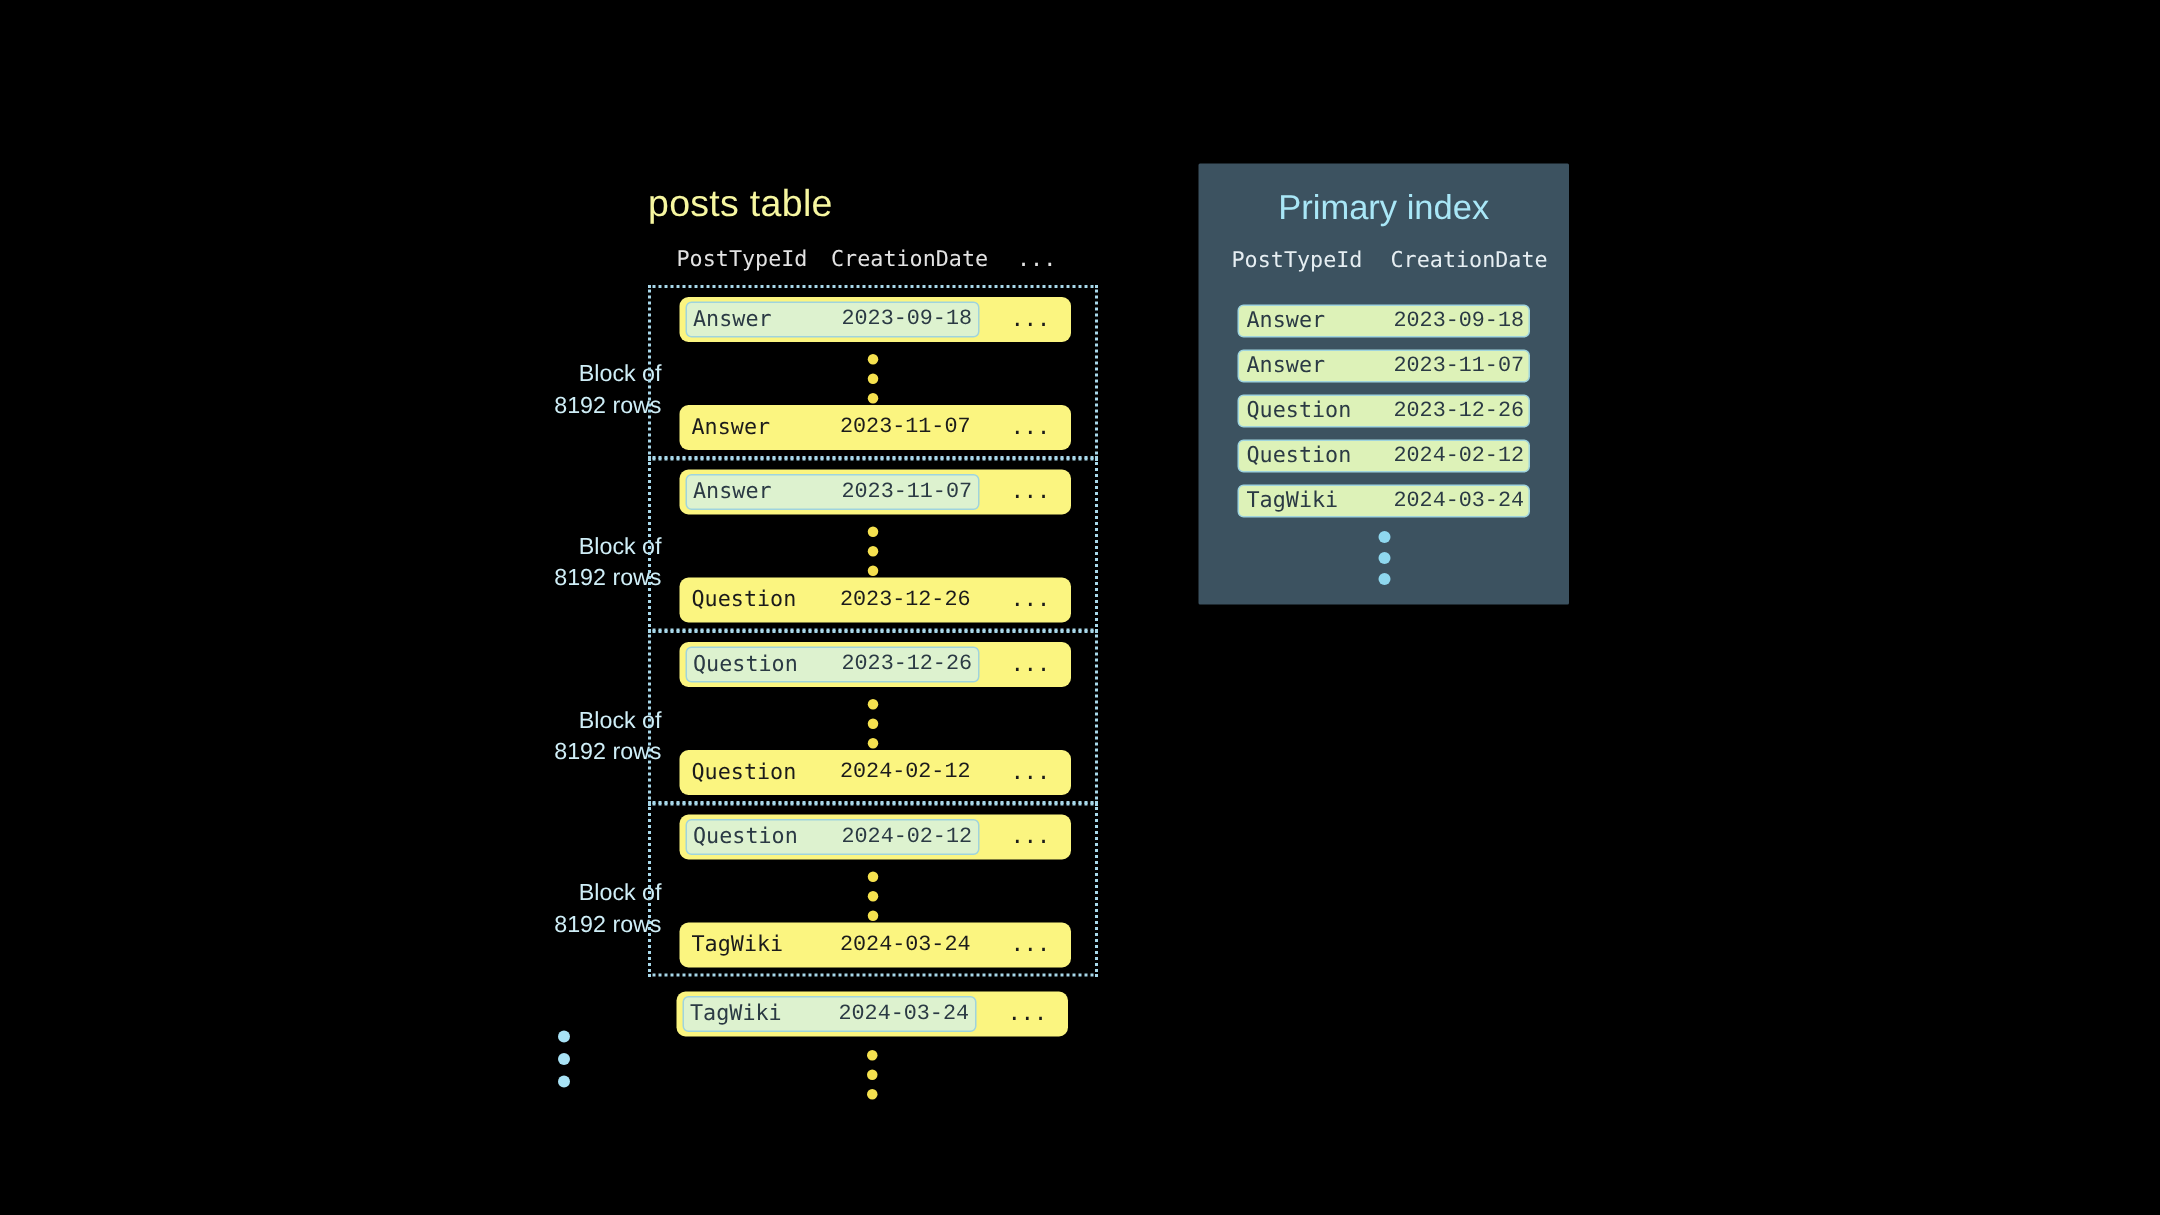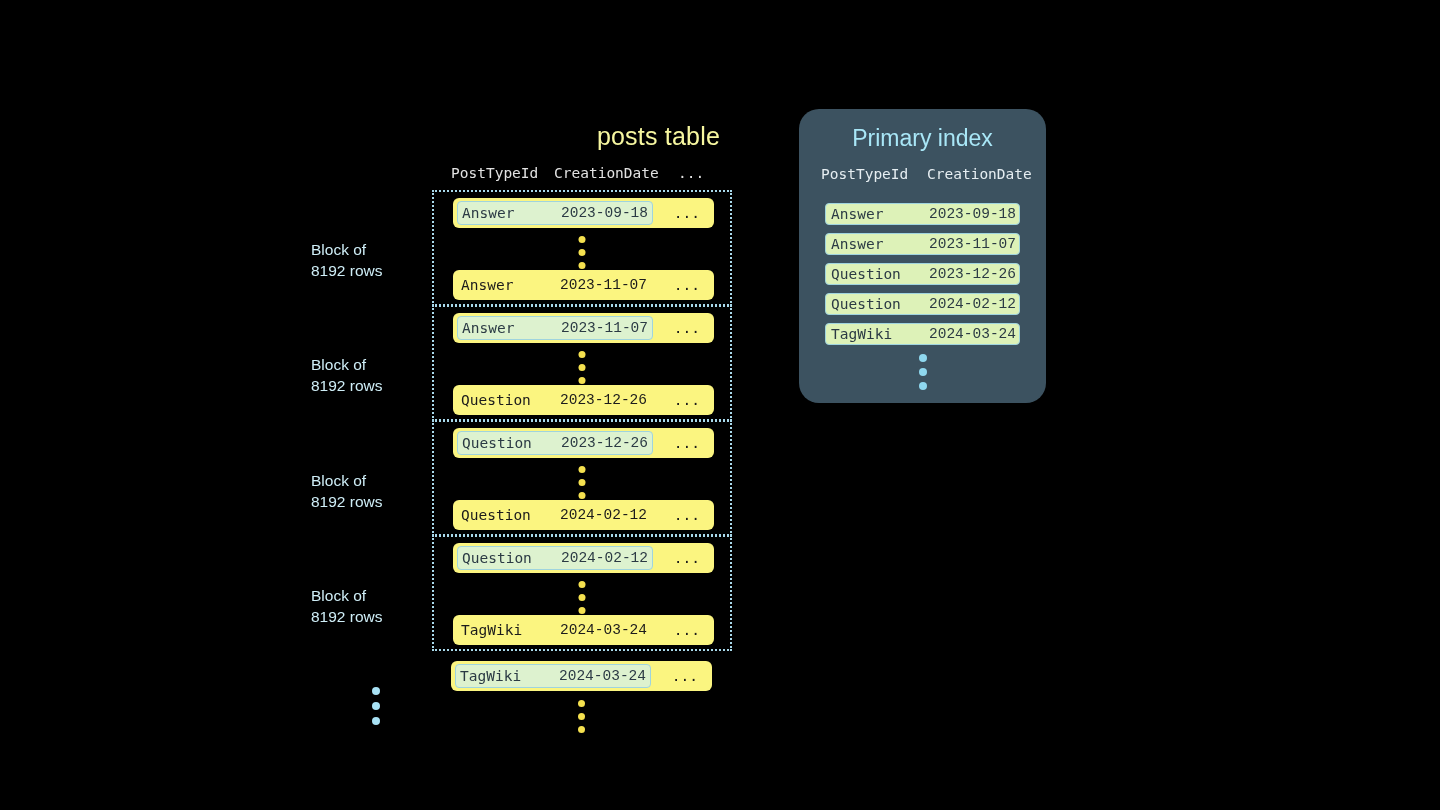--- a/index.html
+++ b/index.html
@@ -16,24 +16,24 @@
   .stage {
     position: relative;
     width: 1440px;
     height: 810px;
     background: #000000;
   }
 
   
   .table-title {
     position: absolute;
-    left: 420px;
+    left: 432px;
     top: 122px;
     width: 300px;
-    text-align: right;
+    text-align: left;
     font-size: 25px;
     color: #f7f7a0;
     font-family: "Liberation Sans", sans-serif;
     letter-spacing: 0.2px;
   }
   .table-headers {
     position: absolute;
     left: 451px;
     top: 165px;
     width: 262px;
@@ -157,21 +157,21 @@
     width: 7px;
     height: 7px;
     border-radius: 50%;
     background: #f5e14f;
   }
 
   
   .blk-label {
     position: absolute;
     width: 130px;
-    text-align: left;
+    text-align: right;
     font-size: 15.5px;
     line-height: 21px;
     color: #cfeef7;
     font-family: "Liberation Sans", sans-serif;
   }
   .left-dots {
     position: absolute;
     left: 372px;
     top: 687px;
     display: flex;
@@ -188,21 +188,21 @@
   }
 
   
   .index-panel {
     position: absolute;
     left: 799px;
     top: 109px;
     width: 247px;
     height: 294px;
     background: #3c5260;
-    border-radius: 20px;
+    border-radius: 1px;
   }
   .index-title {
     position: absolute;
     left: 0;
     top: 16px;
     width: 247px;
     text-align: center;
     font-size: 23px;
     color: #a9e7f7;
     font-family: "Liberation Sans", sans-serif;

